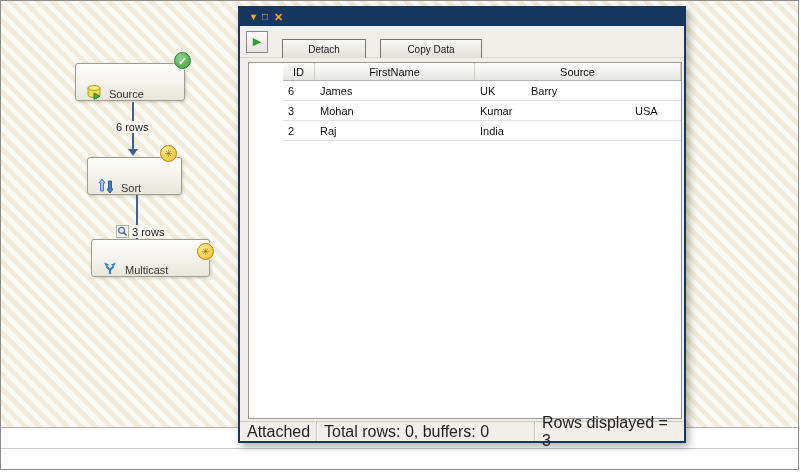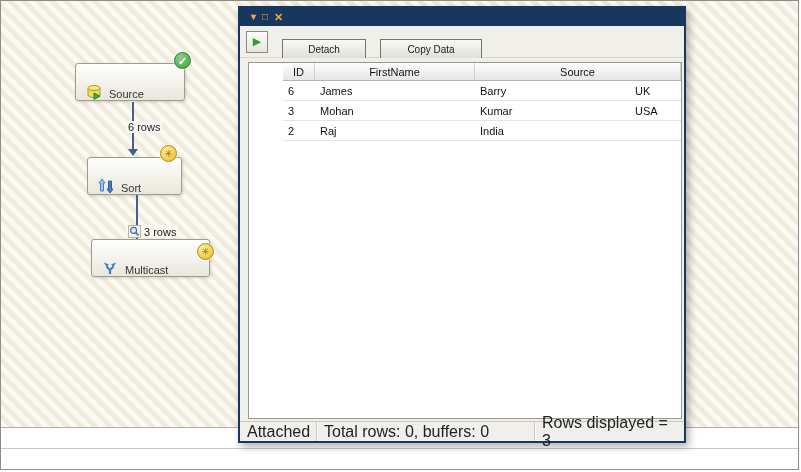--- a/index.html
+++ b/index.html
@@ -58,21 +58,21 @@
     position:absolute; width:0; height:0;
     border-left:5px solid transparent; border-right:5px solid transparent;
     border-top:7px solid #44608c;
   }
   .ah-1 { left:127px; top:148px; }
   .ah-2 { left:131px; top:242px; }
 
   .edge-label {
     position:absolute; font-size:11px; color:#222;
     background:rgba(250,248,242,.95); padding:0 2px;
-    display:flex; align-items:center; gap:3px;margin-left:12px;
+    display:flex; align-items:center; gap:3px;
   }
   .label-1 { left:113px; top:120px; }
   .label-2 { left:113px; top:224px; }
 
   
   .dialog {
     position:absolute; left:237px; top:5px; width:448px; height:437px;
     border:2px solid #17375e; background:#f0efe9;
     display:flex; flex-direction:column;
     box-shadow:3px 4px 8px rgba(0,0,0,.3); z-index:5;
@@ -223,22 +223,22 @@
       <div class="grid">
         <div class="ghead">
           <div class="cell c0">ID</div>
           <div class="cell c1">FirstName</div>
           <div class="cell c3">Source</div>
         </div>
 
         <div class="grow">
           <div class="cell c0">6</div>
           <div class="cell c1">James</div>
+          <div class="cell c3">UK</div>
           <div class="cell c2">Barry</div>
-          <div class="cell c3">UK</div>
         </div>
         <div class="grow">
           <div class="cell c0">3</div>
           <div class="cell c1">Mohan</div>
           <div class="cell c2">Kumar</div>
           <div class="cell c3">USA</div>
         </div>
         <div class="grow">
           <div class="cell c0">2</div>
           <div class="cell c1">Raj</div>

